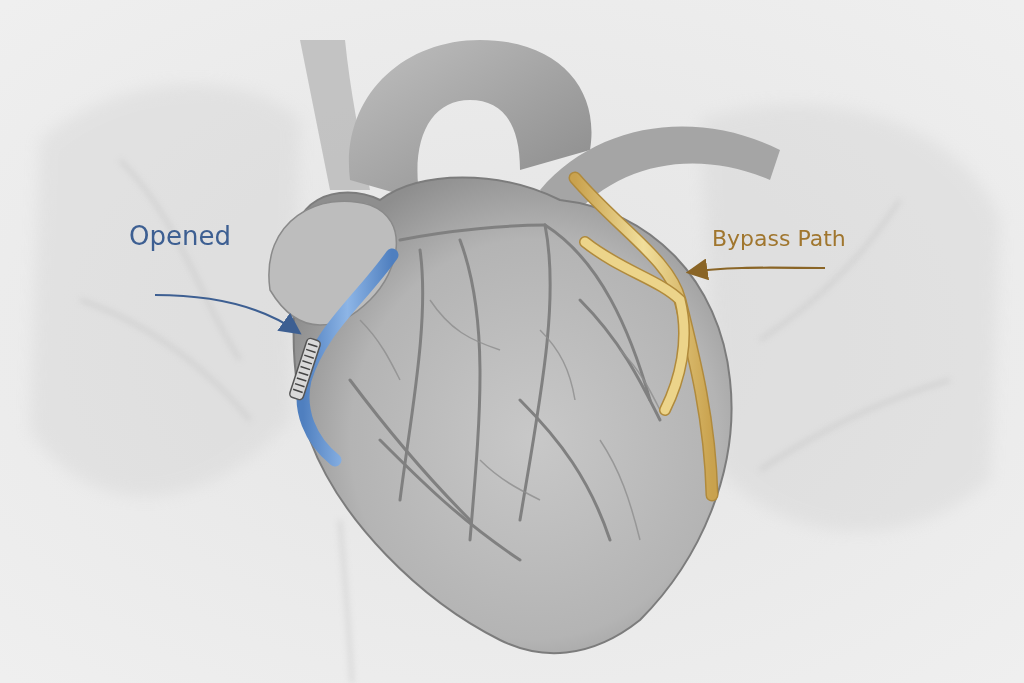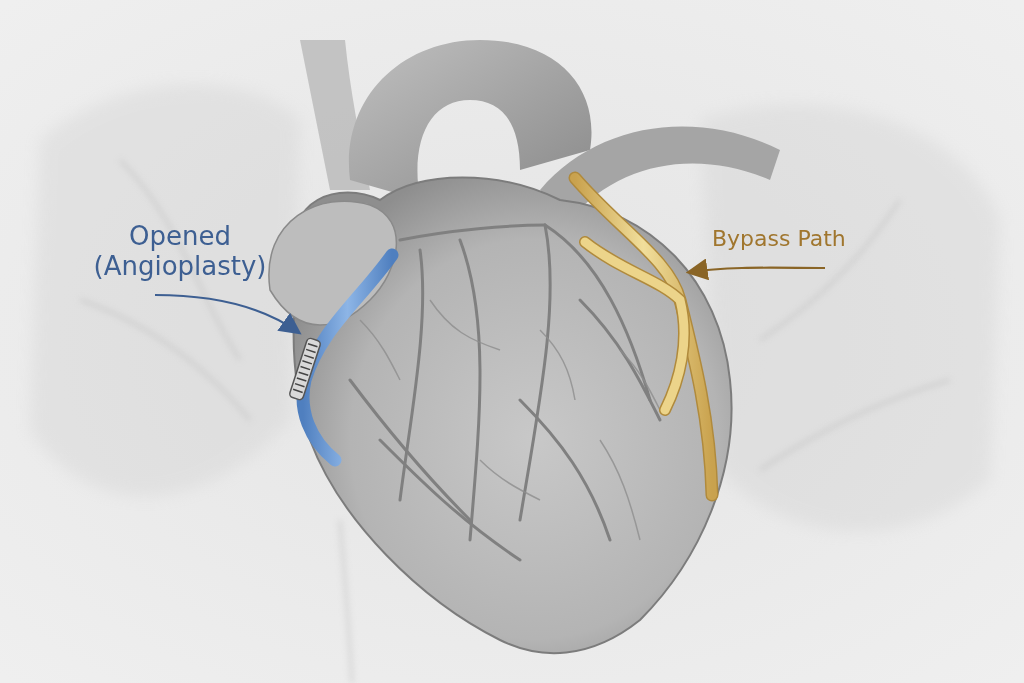--- a/index.html
+++ b/index.html
@@ -118,16 +118,15 @@
       <path d="M585,242 C620,270 660,280 680,300 C690,340 680,380 665,410" stroke="#b08a3c" stroke-width="12"></path>
       <path d="M585,242 C620,270 660,280 680,300 C690,340 680,380 665,410" stroke="#ecd48a" stroke-width="9"></path>
     </g>
 
     <path d="M155,295 C210,295 260,305 298,332" stroke="#3d5f92" stroke-width="2.2" fill="none" marker-end="url(#arrBlue)"></path>
     <path d="M825,268 C780,268 730,266 690,272" stroke="#8a6526" stroke-width="2.2" fill="none" marker-end="url(#arrGold)"></path>
   </svg>
 
   <div class="label label-angio">
     <div>Opened</div>
-    <div>(Angioplasty)</div>
   </div>
   <div class="label label-bypass">Bypass Path</div>
 </div>
 
 </body></html>

